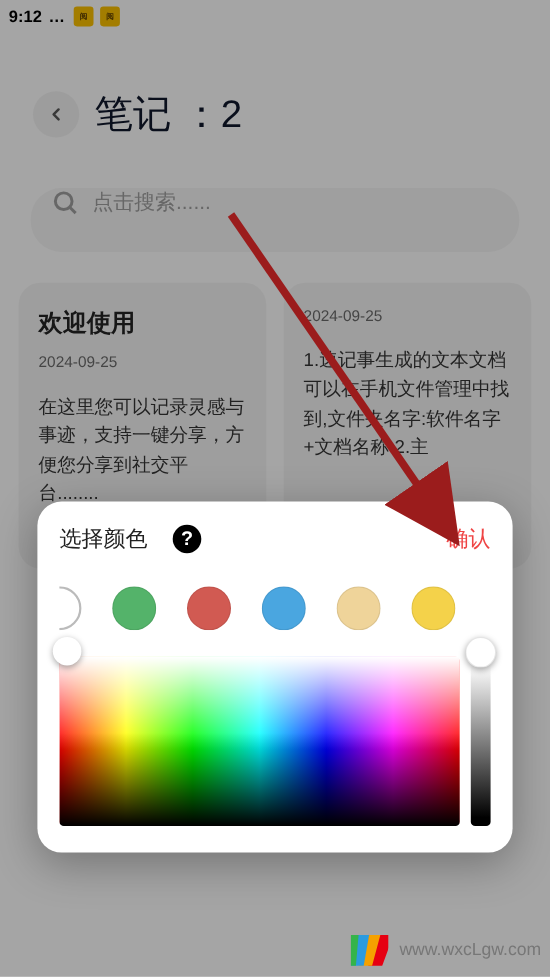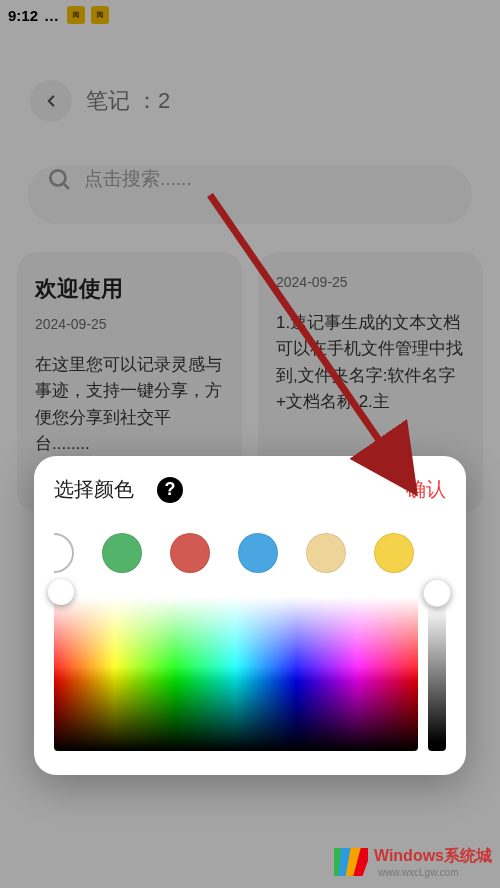--- a/index.html
+++ b/index.html
@@ -27,21 +27,21 @@
       font-size: 7px; color: #5a3d00;
     }
     .page-header {
       display: flex; align-items: center; padding: 50px 30px 20px;
     }
     .back-btn {
       width: 42px; height: 42px; border-radius: 50%; background: #e8e8e8;
       display: flex; align-items: center; justify-content: center;
     }
     .back-btn svg { width: 18px; height: 18px; }
-    .page-title { font-size: 22px; color: #737373; margin-left: 14px; font-weight: 500;}
+    .page-title { font-size: 35px; color: #0f172a; margin-left: 14px; font-weight: 500;}
     .search-row {
       margin: 24px 28px 28px; background: #eaeaea; border-radius: 28px;
       height: 58px; display: flex; align-items: flex-start; padding: 0 18px;
     }
     .search-row svg { width: 26px; height: 26px; stroke: #999; fill: none; stroke-width: 2.5; }
     .search-placeholder { color: #999; font-size: 19px; margin-left: 12px; }
     .cards {
       display: flex; gap: 16px; padding: 0 17px;
     }
     .card {
@@ -109,21 +109,21 @@
     .watermark .flag {
       width: 34px; height: 28px; margin-right: 6px; position: relative; overflow: hidden;
     }
     .watermark .flag span {
       position: absolute; top: -18px; left: 0; width: 12px; height: 60px; border-radius: 0 0 6px 6px;
     }
     .watermark .flag span:nth-child(1){ background:#e60012; transform: translateX(19px) translateY(8px) rotate(20deg);}
     .watermark .flag span:nth-child(2){ background:#f5a100; transform: translateX(10px) translateY(5px) rotate(15deg);}
     .watermark .flag span:nth-child(3){ background:#2b9be0; transform: translateX(2px) translateY(2px) rotate(10deg);}
     .watermark .flag span:nth-child(4){ background:#34b44a; transform: translateX(-6px) translateY(-1px) rotate(5deg);}
-    .watermark .sub { font-size: 10px; color: #777; margin-left: 4px; font-weight: 400;}
+    .watermark .sub { font-size: 16px; color: #777; margin-left: 4px; font-weight: 400;}
     .arrow {
       position: absolute; left: 205px; top: 190px; pointer-events: none;
     }
   </style>
 </head>
 <body>
 
 <div class="status-bar">
   <span>9:12</span>
   <span class="dots">…</span>
@@ -200,16 +200,15 @@
 </svg>
 
 <div class="watermark">
   <div class="flag">
     <span></span>
       <span></span>
       <span></span>
       <span></span>
   </div>
   <div>
-    <div>Windows系统城</div>
     <div class="sub">www.wxcLgw.com</div>
   </div>
 </div>
 
 </body></html>

